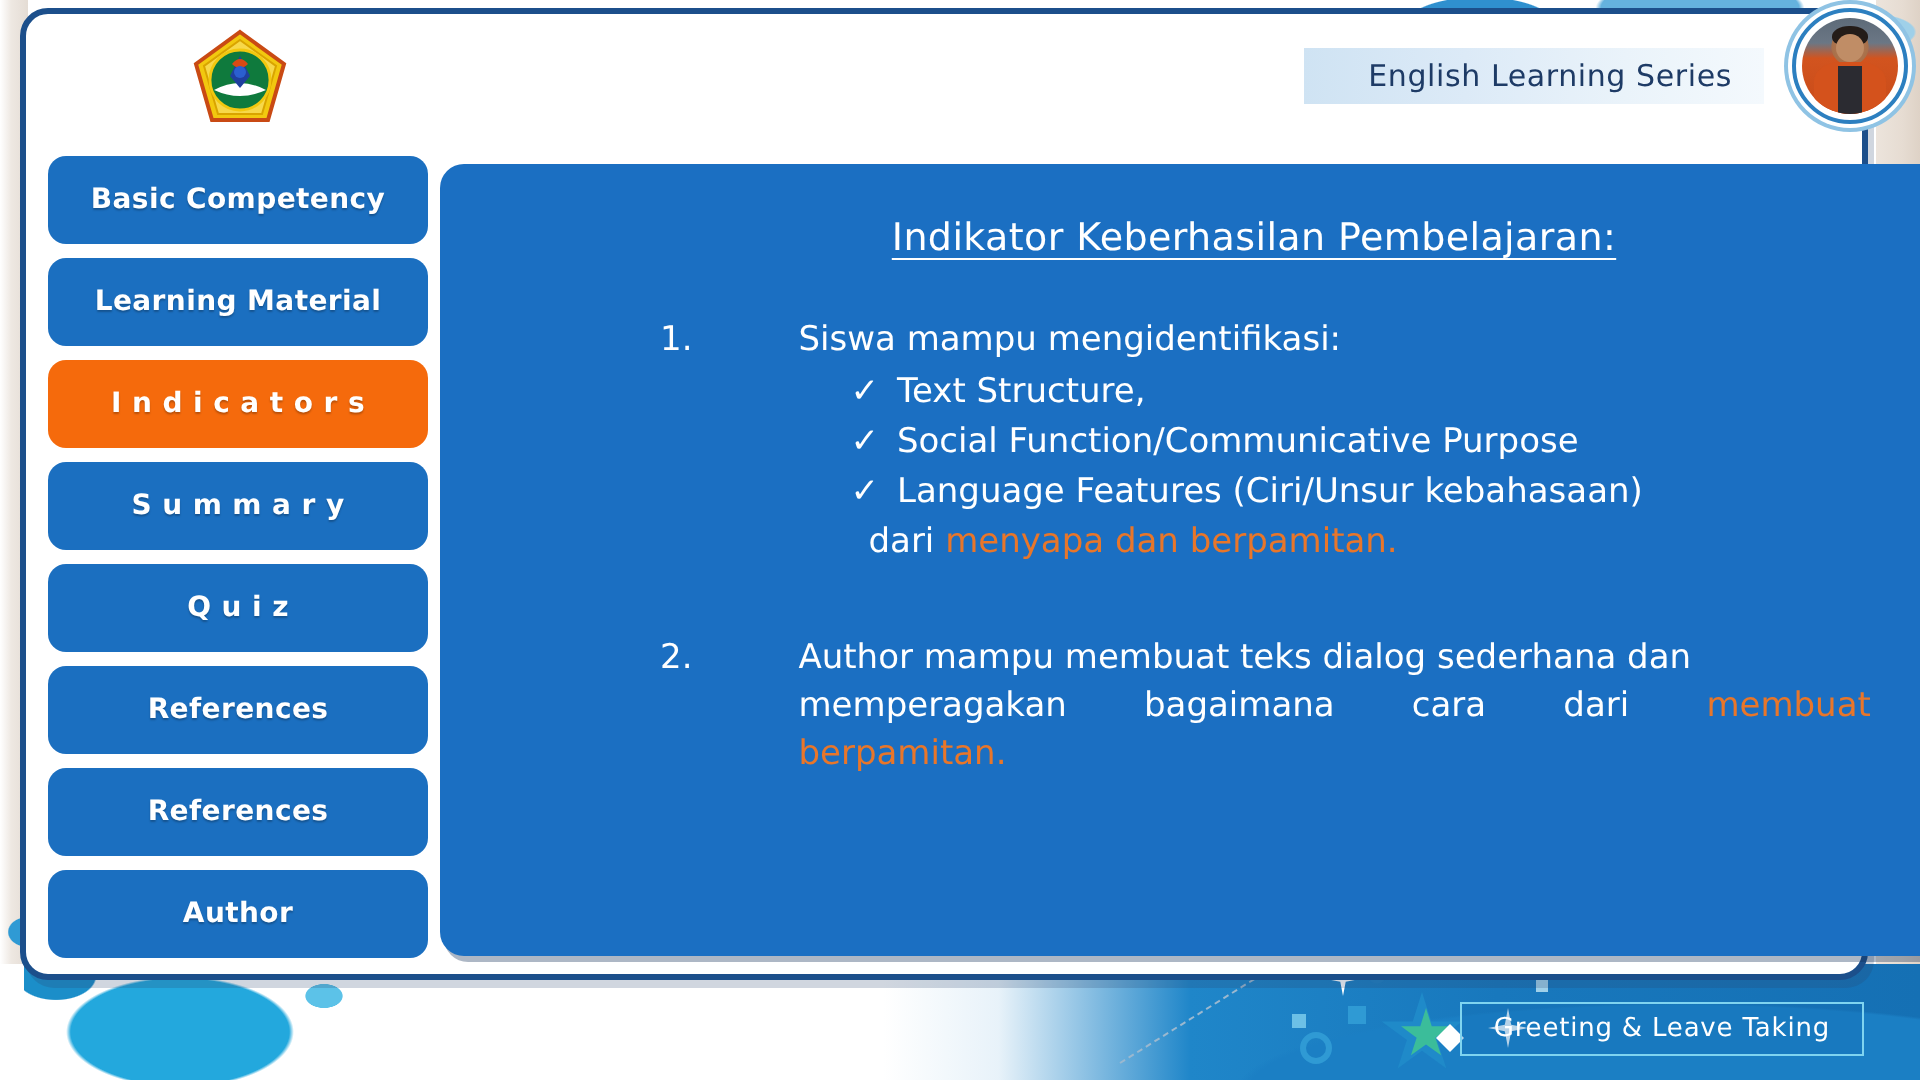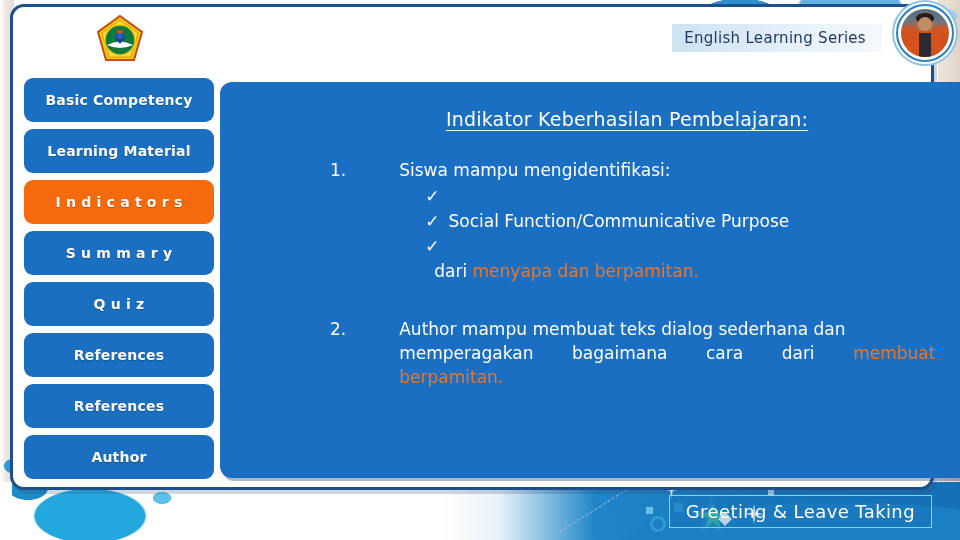--- a/index.html
+++ b/index.html
@@ -109,21 +109,21 @@
     border-radius: 14px;
     box-shadow: 3px 4px 0 rgba(40,70,110,0.22);
     z-index: 5;
   }
 
   
   .header-title {
     position: absolute;
     right: 78px; top: 24px;
     height: 28px;
-    padding: 0 16px 0 12px;
+    padding: 0 16px 0 32px;
     display: flex; align-items: center;
     background: linear-gradient(to right, #cfe3f3 0%, #dceaf7 35%, #eaf3fa 70%, #f4f9fd 100%);
     color: #1e3b66;
     font-family: "DejaVu Sans", sans-serif;
     font-size: 15px;
     letter-spacing: 0.3px;
     white-space: nowrap;
     z-index: 9;
   }
   .avatar-wrap {
@@ -252,21 +252,21 @@
   .item2 .body { text-align: justify; }
   .item2 .line2 { text-align: justify; text-align-last: justify; }
 
   
   .footer-badge {
     position: absolute;
     right: 28px; bottom: 12px;
     padding: 5px 16px;
     border: 1px solid #7fd4f0;
     color: #ffffff;
-    font-size: 18px;
+    font-size: 13px;
     letter-spacing: 0.4px;
     background: rgba(20,110,180,0.30);
     white-space: nowrap;
     z-index: 11;
   }
 </style>
 </head>
 <body>
 
 <div id="slide">
@@ -350,27 +350,29 @@
   <div id="content">
     <div class="content-heading">Indikator Keberhasilan Pembelajaran:</div>
 
     <div class="num-item">
       <span class="num">1.</span>
       <span class="body">
         <span>Siswa mampu mengidentifikasi:</span>
         <ul class="check-list">
           <li>
             <span class="check-glyph">✓</span>
+            <span>Text Structure,</span>
           </li>
           <li>
             <span class="check-glyph">✓</span>
             <span>Social Function/Communicative Purpose</span>
           </li>
           <li>
             <span class="check-glyph">✓</span>
+            <span>Language Features (Ciri/Unsur kebahasaan)</span>
           </li>
         </ul>
         <div class="sub-indent">
           <span>dari </span><span class="hl">menyapa dan berpamitan.</span>
         </div>
       </span>
     </div>
 
     <div class="num-item item2">
       <span class="num">2.</span>

